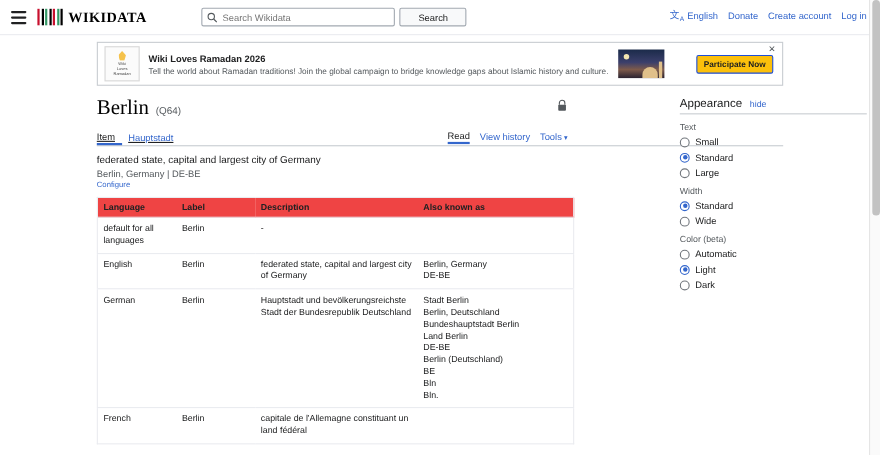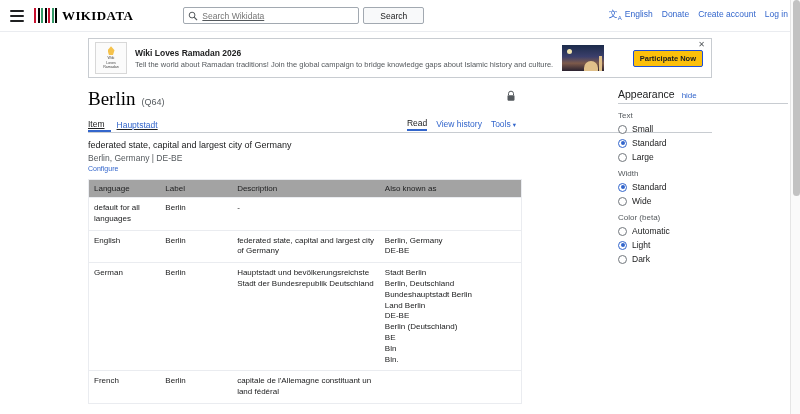--- a/index.html
+++ b/index.html
@@ -56,21 +56,20 @@
   .search-box input {
     width: 100%;
     height: 17px;
     font-size: 8.5px;
     font-family: "Liberation Sans", sans-serif;
     padding: 0 4px 0 18px;
     border: 1px solid #a2a9b1;
     border-radius: 2px;
     color: #54595d;
     background: #fff;
-    text-decoration: underline;
   }
   .search-box .mag {
     position: absolute; left: 5px; top: 3.5px;
     width: 10px; height: 10px;
     pointer-events: none;
   }
   .search-btn {
     margin-left: 4px;
     height: 17px;
     padding: 0 16px;
@@ -221,22 +220,22 @@
   table.terms {
     margin-top: 7px;
     width: 434px;
     border-collapse: collapse;
     background: #fff;
     border: 1px solid #eaecf0;
     font-size: 8px;
   }
   table.terms th {
     text-align: left;
-    font-weight: normal;
-    background: #a3a3a3;
+    font-weight: bold;
+    background: #ef4444;
     color: #202122;
     padding: 4px 5px;
     border-bottom: 1px solid #eaecf0;
     font-size: 8px;
   }
   table.terms td {
     vertical-align: top;
     padding: 5px 5px;
     border-bottom: 1px solid #eaecf0;
     color: #202122;

